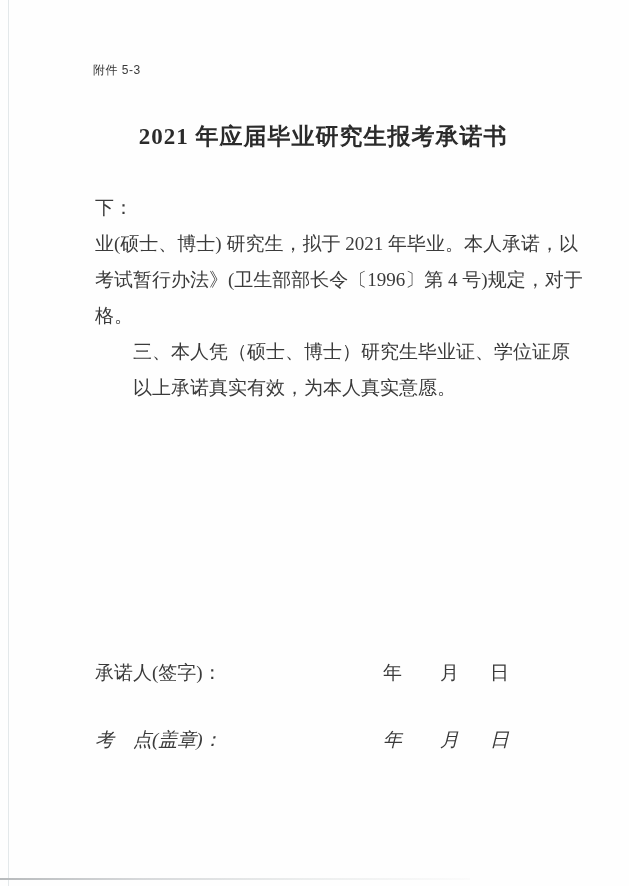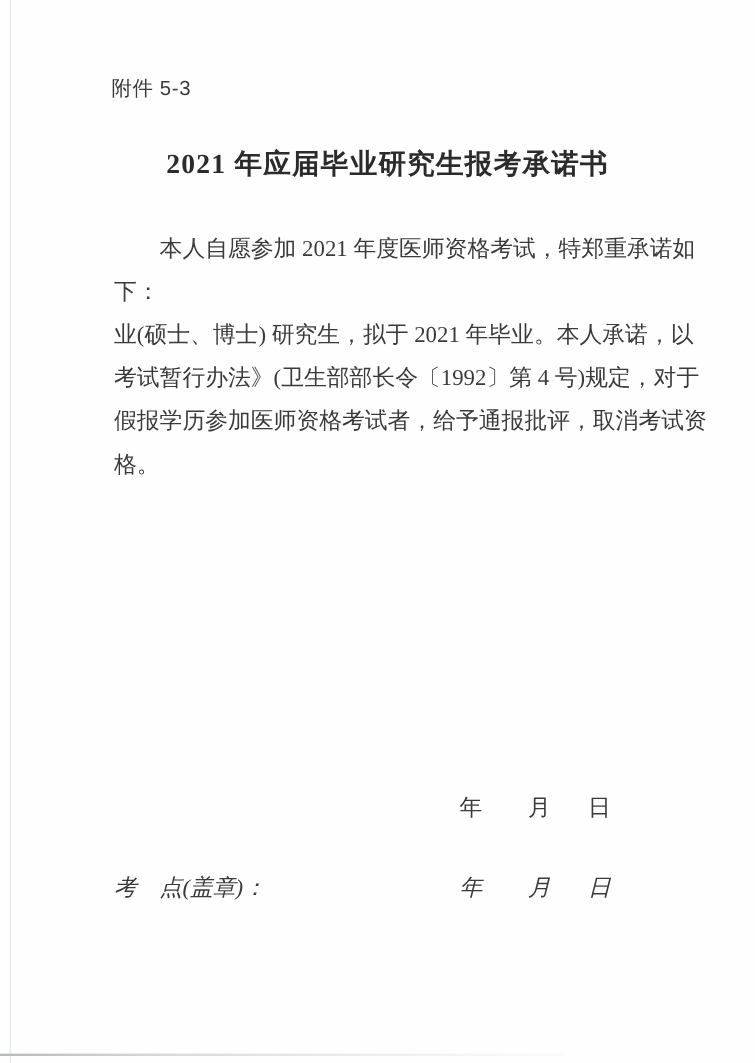--- a/index.html
+++ b/index.html
@@ -21,21 +21,21 @@
   .scan-edge-bottom {
     position: absolute;
     left: 0; top: 878px;
     width: 470px; height: 2px;
     background: linear-gradient(to right, #b7babc, #d7d9db 30%, #eceeee 65%, #fbfbfb 100%);
   }
   .attachment-label {
     position: absolute;
     left: 93px; top: 62px;
     font-family: "Liberation Sans", "DejaVu Sans", sans-serif;
-    font-size: 17px;
+    font-size: 12px;
     color: #3a3a3a;
     letter-spacing: 0.5px;
   }
   .doc-title {
     position: absolute;
     left: 0; right: 0; top: 121px;
     text-align: center;
     font-size: 23px;
     font-weight: 700;
     color: #2b2b2b;
@@ -74,29 +74,30 @@
 <div class="page">
 
   <div class="scan-edge-left"></div>
   <div class="scan-edge-bottom"></div>
 
   <div class="attachment-label">附件 5-3</div>
 
   <div class="doc-title">2021 年应届毕业研究生报考承诺书</div>
 
   <div class="body-text">
-    <div class="line">　　本人自愿参加 2021 年度医师资格考试，特郑重承诺如</div>
     <div class="line">下：</div>
     <div class="line">业(硕士、博士) 研究生，拟于 2021 年毕业。本人承诺，以</div>
-    <div class="line">考试暂行办法》(卫生部部长令〔1992〕第 4 号)规定，对于</div>
-    <div class="line">假报学历参加医师资格考试者，给予通报批评，取消考试资</div>
+    <div class="line">考试暂行办法》(卫生部部长令〔1996〕第 4 号)规定，对于</div>
     <div class="line">格。</div>
+    <div class="line">　　三、本人凭（硕士、博士）研究生毕业证、学位证原</div>
+    <div class="line">　　以上承诺真实有效，为本人真实意愿。</div>
   </div>
 
   <div class="sig-row sig-row-1">
+    <span class="sig-label">承诺人(签字)：</span>
     <span class="sig-year">年</span>
     <span class="sig-month">月</span>
     <span class="sig-day">日</span>
   </div>
 
   <div class="sig-row sig-row-2">
     <span class="sig-label">考　点(盖章)：</span>
     <span class="sig-year">年</span>
     <span class="sig-month">月</span>
     <span class="sig-day">日</span>

